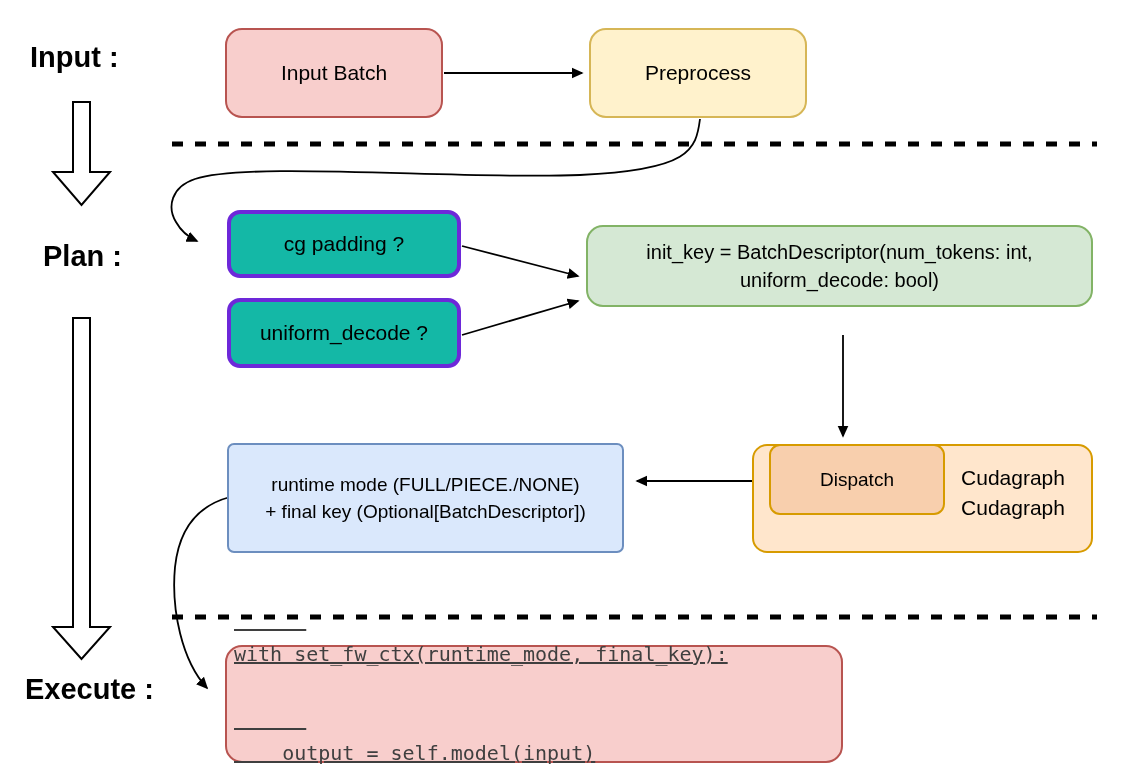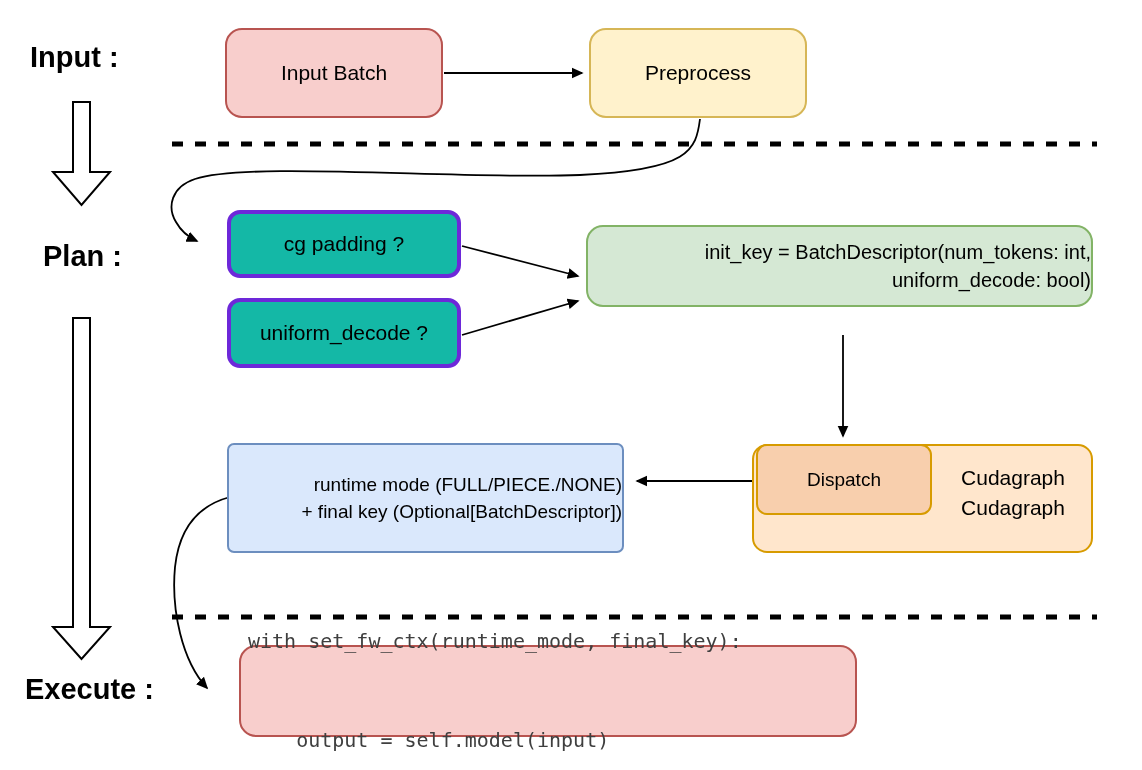--- a/index.html
+++ b/index.html
@@ -7,27 +7,27 @@
     position:relative;width:1142px;height:770px;background:#ffffff;overflow:hidden;
     font-family:"Liberation Sans","DejaVu Sans",sans-serif;color:#000;padding-left:45px;
   }
   #wires{position:absolute;left:0;top:0;width:1142px;height:770px;}
   .stage-label{position:absolute;font-weight:700;font-size:29px;line-height:1.1;white-space:nowrap;}
   .node{
     position:absolute;display:flex;align-items:center;justify-content:center;
     text-align:center;box-sizing:border-box;
   }
   .node .lines{width:100%;}
-  .rb{border-radius:17px;text-align:right;}
+  .rb{border-radius:17px;}
   .red    {background:#f8cecc;border:2.5px solid #b85450;}
   .yellow {background:#fff2cc;border:2px solid #d6b656;}
   .purple {background:#14b8a6;border:4px solid #6d28d9;border-radius:13px;}
   .green  {background:#d5e8d4;border:2px solid #82b366;}
   .orangeL{background:#ffe6cc;border:2px solid #d79b00;border-radius:15px;}
-  .orangeD{background:#f8cfad;border:2px solid #d79b00;border-radius:11px;}
+  .orangeD{background:#f8cfad;border:2px solid #d79b00;border-radius:11px;margin-left:13px;}
   .blue   {background:#dae8fc;border:2px solid #6c8ebf;}
   .f21{font-size:21px;}
   .f20{font-size:20px;line-height:28px;}
   .f19{font-size:19px;line-height:27px;border-radius:7px;}
   .code{
     justify-content:flex-start;align-items:center;
     font-family:"DejaVu Sans Mono","Liberation Mono",monospace;
     font-size:20px;line-height:33px;color:#3f3f3f;text-align:left;
     padding-left:7px;white-space:pre;
   }
@@ -108,20 +108,20 @@
     <span>Dispatch</span>
   </div>
 
   <div class="node blue rb f19" style="left:227px;top:443px;width:397px;height:110px;">
     <div class="lines">
       <div>runtime mode (FULL/PIECE./NONE)</div>
       <div>+ final key (Optional[BatchDescriptor])</div>
     </div>
   </div>
 
-  <div class="node red rb code" style="left:239px;top:645px;width:618px;height:92px;">
+  <div class="node red rb code" style="left:225px;top:645px;width:618px;height:118px;text-decoration:underline;">
     <div>
       <div>with set_fw_ctx(runtime_mode, final_key):</div>
       <div>    output = self.model(input)</div>
     </div>
   </div>
 
 </div>
 
 </body></html>

